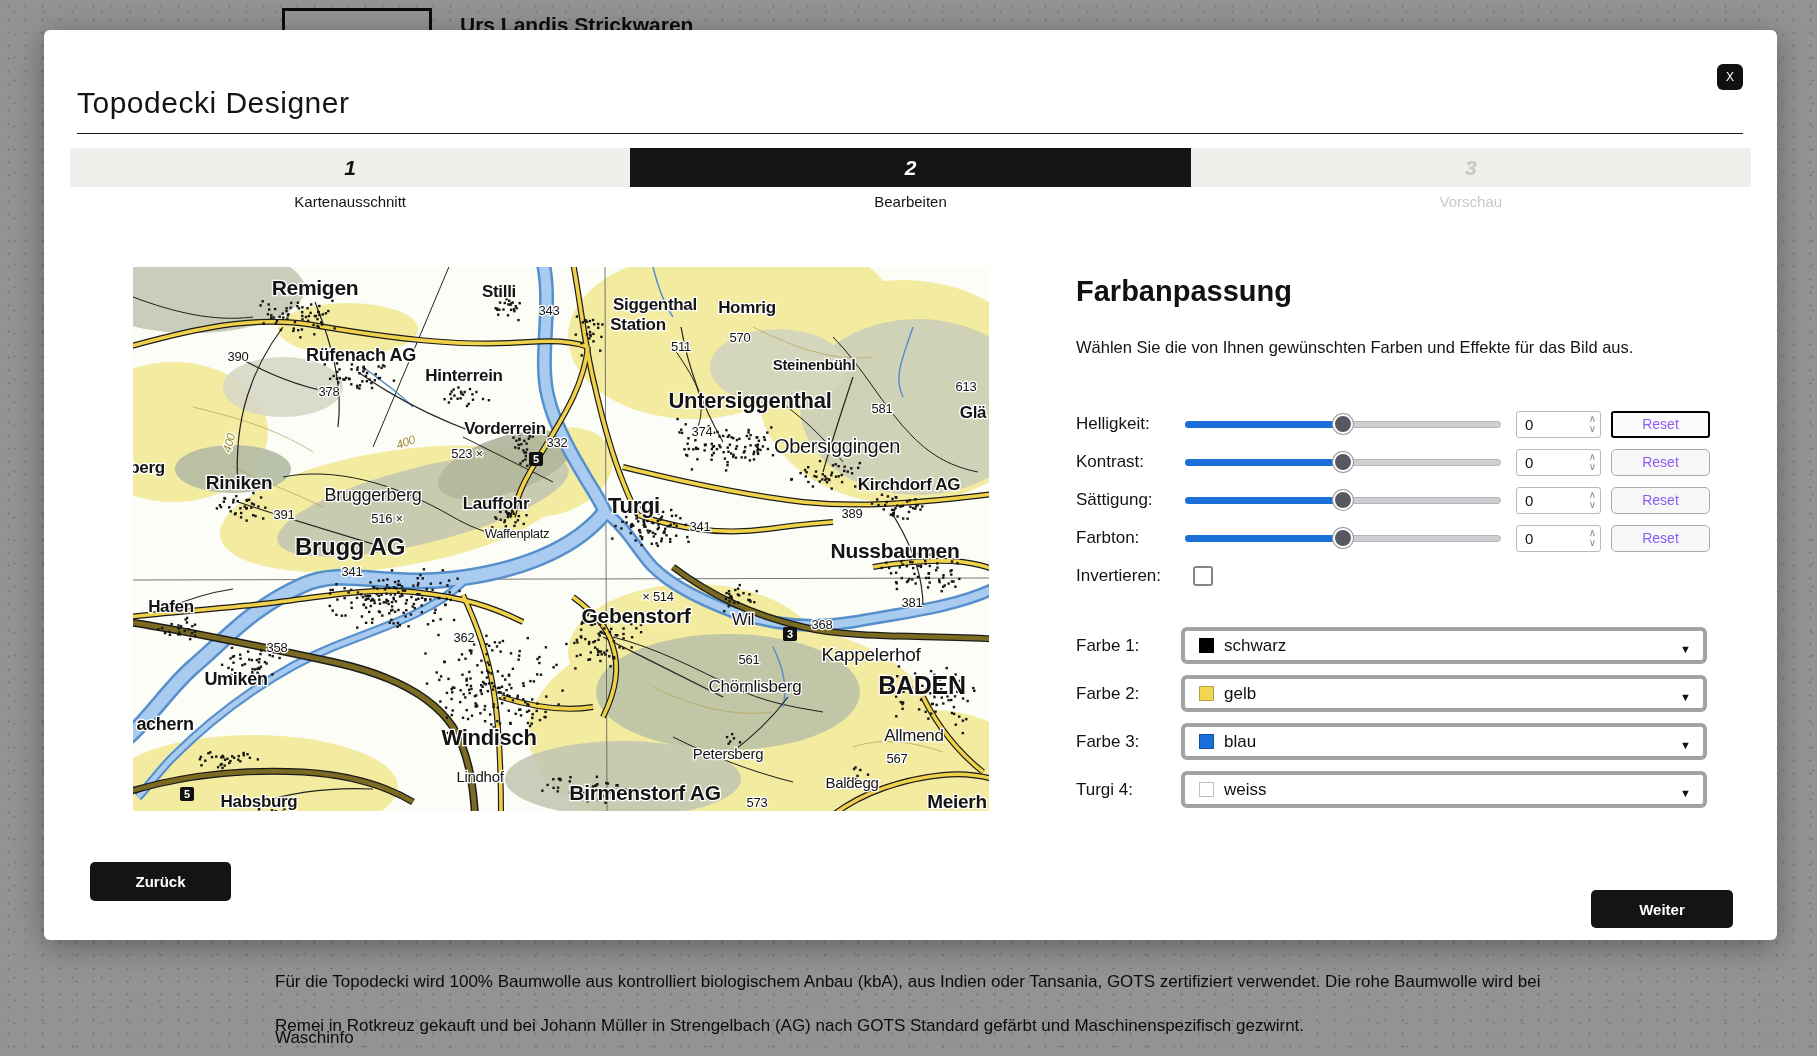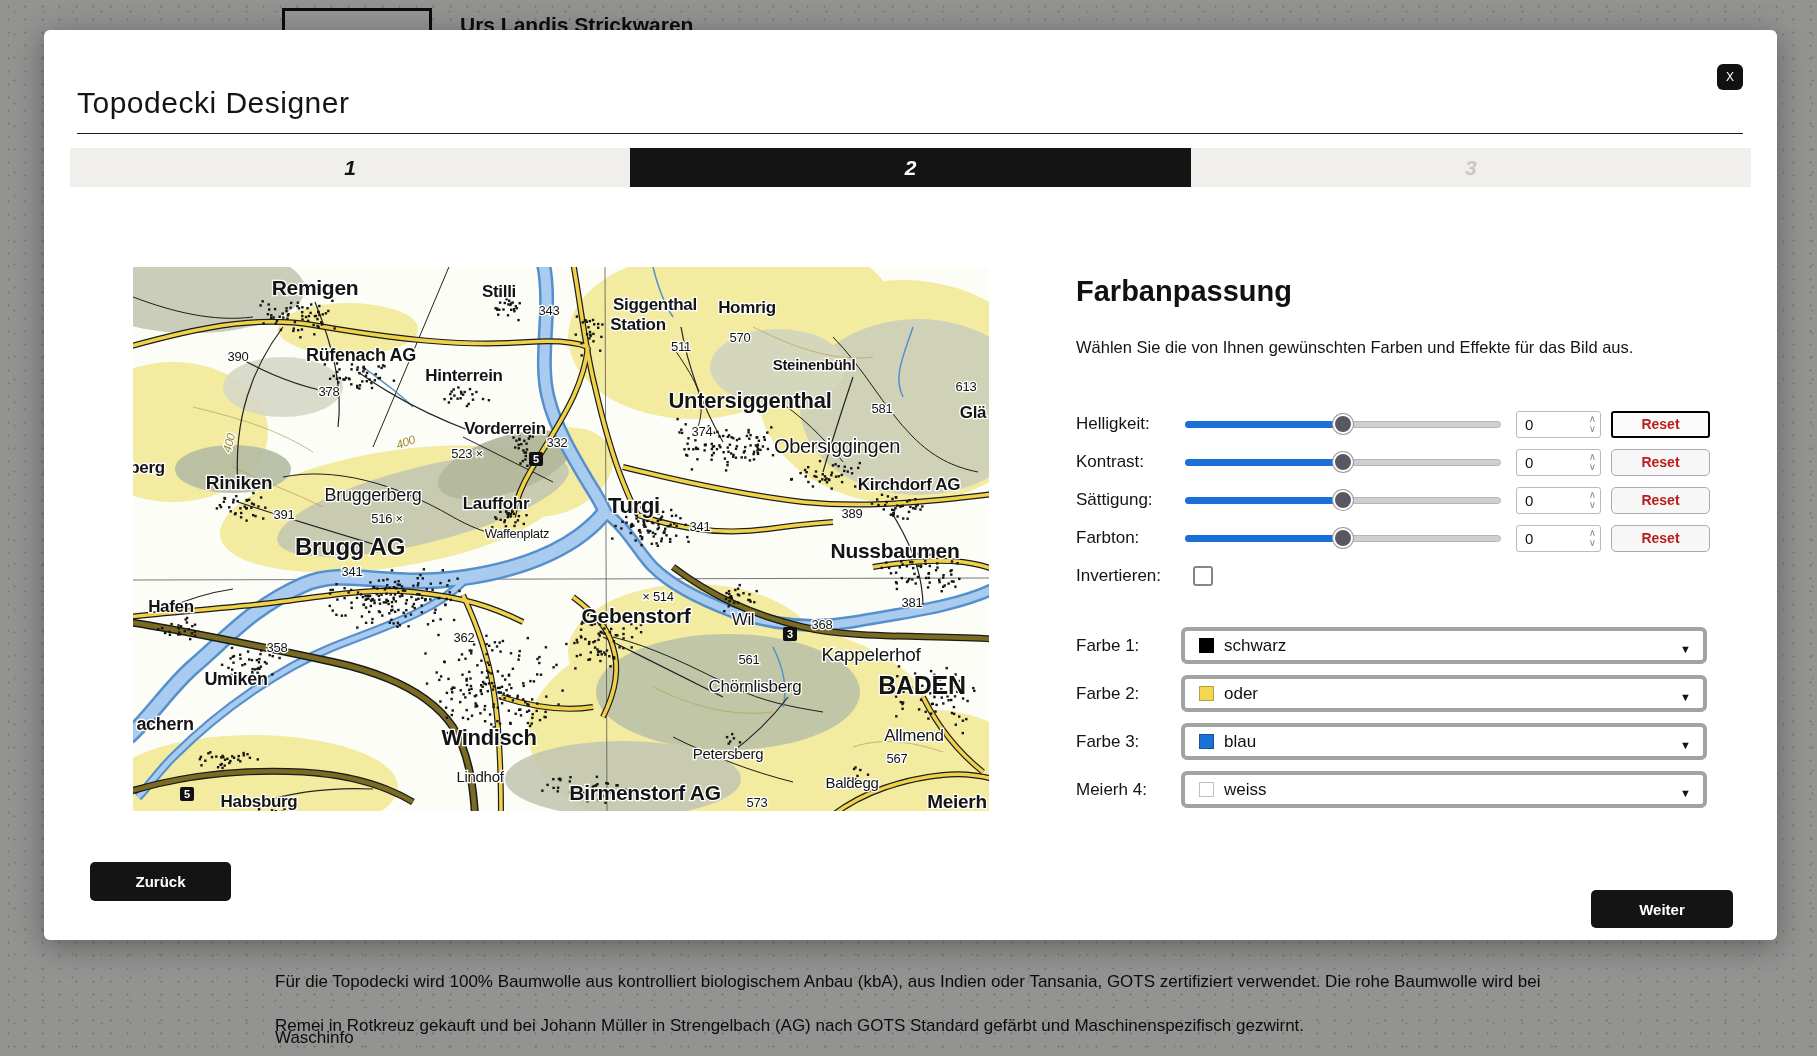--- a/index.html
+++ b/index.html
@@ -57,21 +57,21 @@
     background:#1a6fd8; border-radius:4px; }
   .slider .thumb { position:absolute; left:calc(50% - 10px); top:0; width:20px; height:20px;
     border-radius:50%; background:#585862; border:2px solid #fff; box-shadow:0 0 0 1px #9a9aa0; }
   .num-input { margin-left:15px; width:85px; height:27px; border:1px solid #b9b9c1; border-radius:3px;
     background:#fff; position:relative; display:flex; align-items:center; }
   .num-input input { width:55px; border:none; outline:none; font-size:15px; padding-left:8px;
     font-family:"Liberation Sans",sans-serif; color:#111; background:transparent; }
   .spinner { position:absolute; right:4px; top:2px; display:flex; flex-direction:column; align-items:center; cursor:pointer; }
   .spinner span { font-size:10px; line-height:10px; color:#8a8a90; }
   .reset-btn { margin-left:10px; width:99px; height:27px; background:#f7f7f7; border:1px solid #ababab;
-    border-radius:5px; font-size:14px; color:#b91c1c; font-family:"Liberation Sans",sans-serif; cursor:pointer;font-weight:bold; }
+    border-radius:5px; font-size:14px; color:#8b5cf6; font-family:"Liberation Sans",sans-serif; cursor:pointer; }
   .reset-btn.focused { border:2px solid #000; border-radius:3px; background:#fbfbfb; }
 
   .invert-row { display:flex; align-items:center; height:34px; margin-top:2px; }
   .invert-label { width:109px; font-size:17px; color:#141414; }
   .checkbox { margin-left:8px; width:20px; height:20px; border:2px solid #858589; border-radius:3px; background:#fff; cursor:pointer; }
 
   .color-rows { margin-top:34px; }
   .color-row { display:flex; align-items:center; margin-bottom:11px; }
   .color-label { width:105px; font-size:17px; color:#141414; }
   .dropdown { position:relative; width:526px; height:37px; border:4px solid #a3a3a3; border-radius:6px;
@@ -101,20 +101,25 @@
 
 <div class="modal">
   <div class="modal-title">Topodecki Designer</div>
   <button class="close-btn">X</button>
   <div class="modal-rule"></div>
 
   <div class="steps">
     <div class="step-seg">1</div>
     <div class="step-seg active">2</div>
     <div class="step-seg future">3</div>
+  </div>
+  <div class="step-labels">
+    <div>Kartenausschnitt</div>
+    <div>Bearbeiten</div>
+    <div class="future">Vorschau</div>
   </div>
 
   <div class="map-wrap">
     <svg width="856" height="544" viewBox="0 0 856 544" xmlns="http://www.w3.org/2000/svg">
       <rect x="0" y="0" width="856" height="544" fill="#fdfdf8"></rect>
 
       <g fill="#f2eba0">
         <ellipse cx="40" cy="165" rx="95" ry="70"></ellipse>
         <ellipse cx="260" cy="242" rx="175" ry="58" transform="rotate(-9 260 242)"></ellipse>
         <ellipse cx="560" cy="70" rx="125" ry="82"></ellipse>
@@ -1612,34 +1617,34 @@
         <div class="dropdown">
           <span class="swatch" style="background: rgb(0, 0, 0);"></span>
           <span class="dd-text">schwarz</span>
           <span class="dd-arrow">▼</span>
         </div>
       </div>
       <div class="color-row">
         <div class="color-label">Farbe 2:</div>
         <div class="dropdown">
           <span class="swatch" style="background: rgb(242, 215, 82);"></span>
-          <span class="dd-text">oder</span>
+          <span class="dd-text">gelb</span>
           <span class="dd-arrow">▼</span>
         </div>
       </div>
       <div class="color-row">
         <div class="color-label">Farbe 3:</div>
         <div class="dropdown">
           <span class="swatch" style="background: rgb(26, 111, 216);"></span>
           <span class="dd-text">blau</span>
           <span class="dd-arrow">▼</span>
         </div>
       </div>
       <div class="color-row">
-        <div class="color-label">Meierh 4:</div>
+        <div class="color-label">Turgi 4:</div>
         <div class="dropdown">
           <span class="swatch" style="background: rgb(255, 255, 255);"></span>
           <span class="dd-text">weiss</span>
           <span class="dd-arrow">▼</span>
         </div>
       </div>
     </div>
   </div>
 
   <button class="back-btn">Zurück</button>

